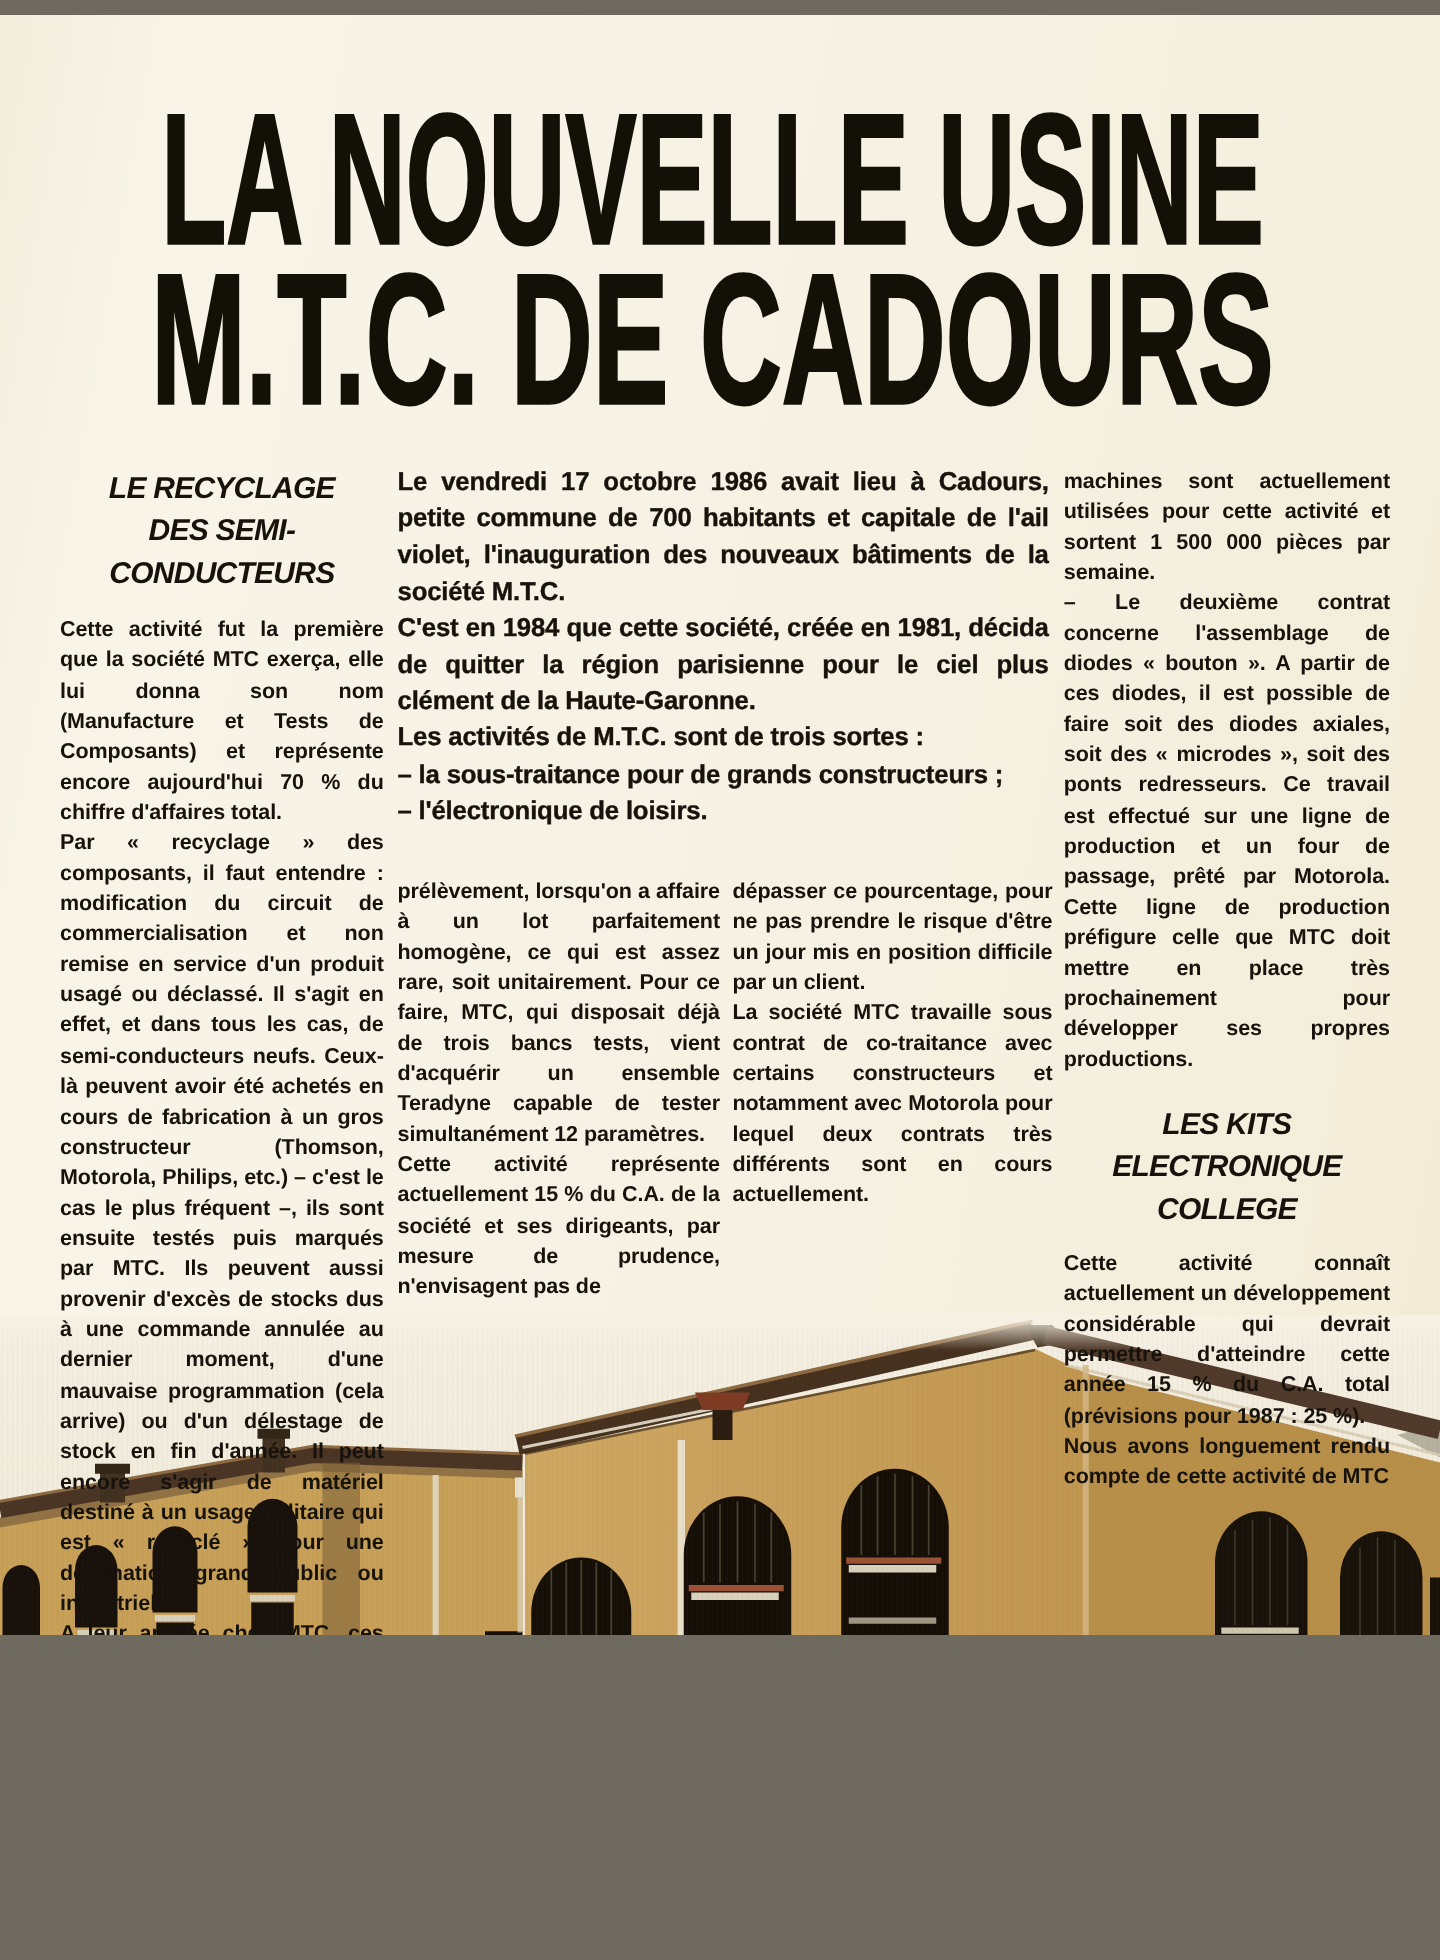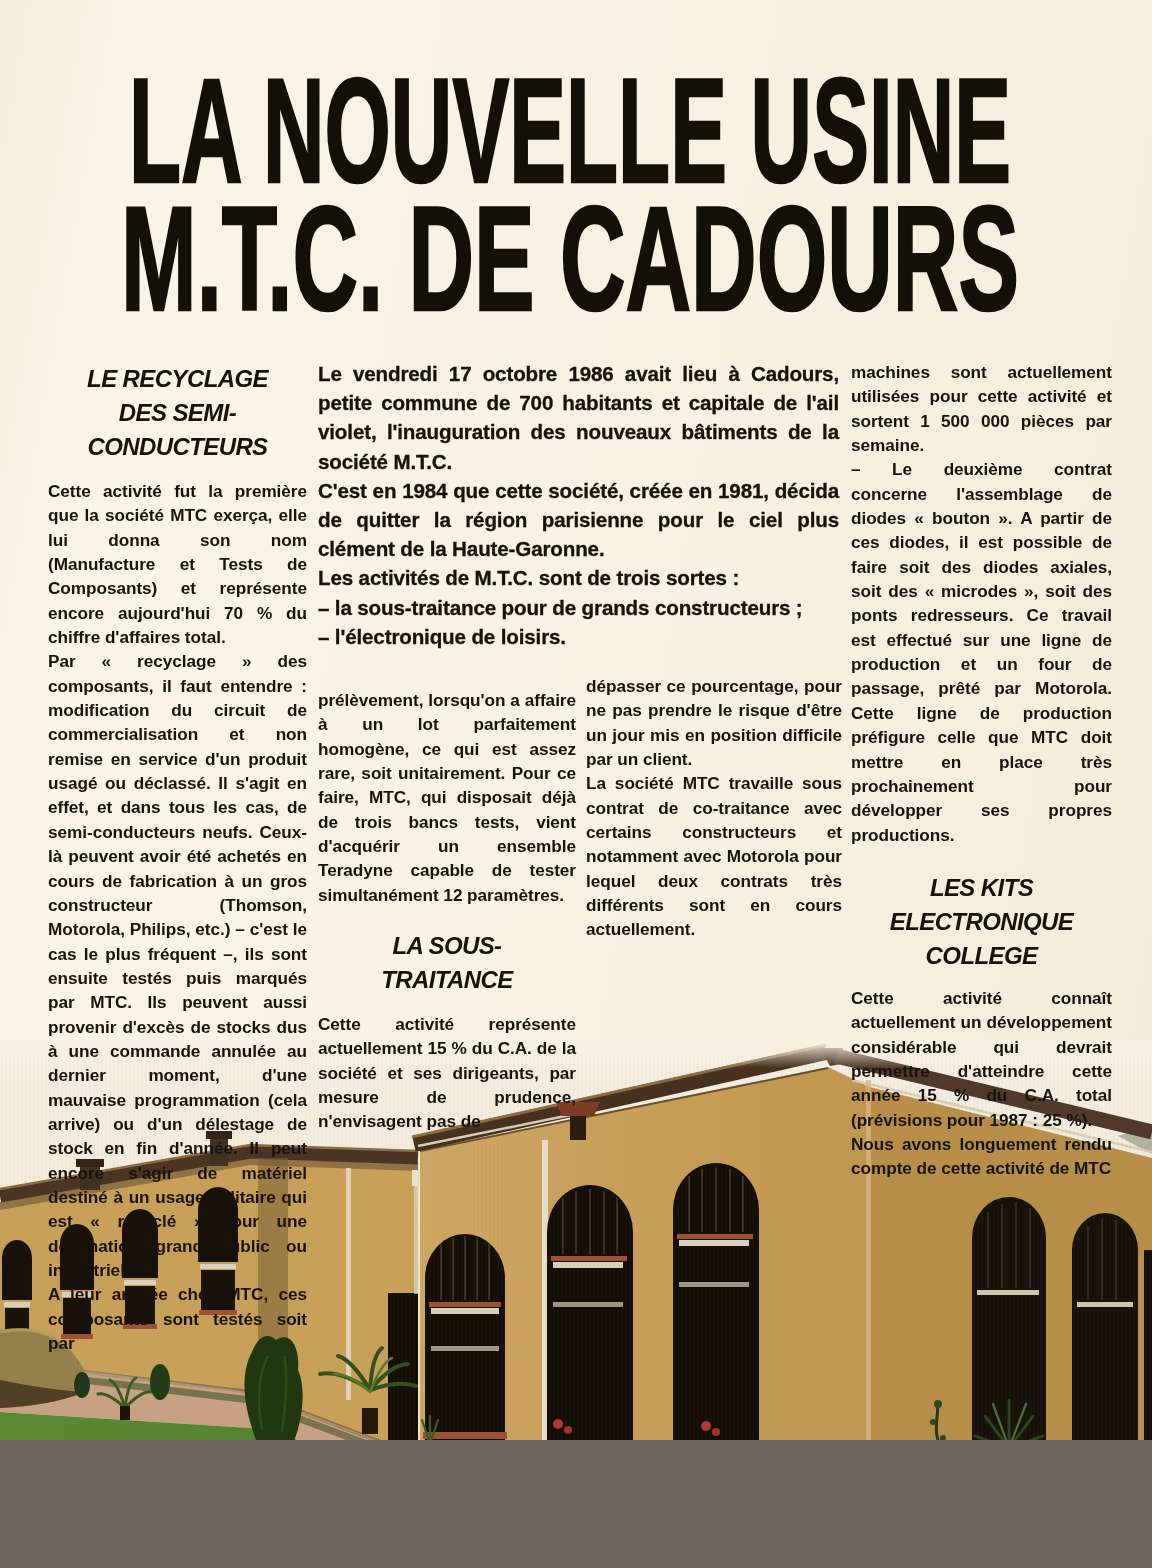--- a/index.html
+++ b/index.html
@@ -1,17 +1,17 @@
 <!DOCTYPE html>
 <html lang="fr"><head>
 <meta charset="utf-8">
 <style>
   html,body { margin:0; padding:0; background:#6e6a60; }
   .page {
-    position:relative; width:1152px; height:1440px; margin:0 auto;
+    position:relative; width:1152px; height:1296px; margin:12px auto;
     background:linear-gradient(100deg,#f2ecdb 0%,#f8f4e8 10%,#f6f1e3 55%,#f3edda 92%,#efe8d4 100%);
     overflow:hidden;
     font-family:"Liberation Sans", sans-serif;
     color:#17130c;
   }
   .headline-wrap { position:absolute; top:38px; left:0; width:1152px; height:300px; z-index:3; }
   .headline-svg text {
     font-family:"Liberation Sans", sans-serif;
     font-weight:bold;
     fill:#131008; stroke:#131008; stroke-width:2.6px;
@@ -23,21 +23,21 @@
   }
   .body-col p { margin:0; }
   h2.section {
     font-style:italic; font-weight:800;
     font-size:24px; line-height:34px; letter-spacing:-0.6px;
     margin:0 0 15px 0; text-align:center;
   }
   h2.section span { display:block; }
   #col1 { left:48px;  top:362px; width:259px; }
   #col2 { left:318px; top:688px; width:258px; }
-  #col3 { left:586px; top:674px; width:256px; }
+  #col3 { left:586px; top:688px; width:256px; }
   #col4 { left:851px; top:360px; width:261px; }
   #col2 h2.section { margin-top:22px; }
   #col4 h2.section { margin-top:24px; margin-bottom:13px; }
   .intro {
     position:absolute; left:318px; top:359px; width:521px; z-index:2;
     font-size:20.6px; line-height:29.2px; font-weight:700;
     text-align:justify; letter-spacing:-0.15px;
     -webkit-text-stroke:0.3px #17130c;
   }
   .intro p { margin:0; }
@@ -338,24 +338,20 @@
   <section class="intro">
     <p>Le vendredi 17 octobre 1986 avait lieu à Cadours, petite commune de 700 habitants et capitale de l'ail violet, l'inauguration des nouveaux bâtiments de la société M.T.C.</p>
     <p>C'est en 1984 que cette société, créée en 1981, décida de quitter la région parisienne pour le ciel plus clément de la Haute-Garonne.</p>
     <p>Les activités de M.T.C. sont de trois sortes :</p>
     <p>– la sous-traitance pour de grands constructeurs ;</p>
     <p>– l'électronique de loisirs.</p>
   </section>
 
   <section class="body-col" id="col2">
     <p>prélèvement, lorsqu'on a affaire à un lot parfaitement homogène, ce qui est assez rare, soit unitairement. Pour ce faire, MTC, qui disposait déjà de trois bancs tests, vient d'acquérir un ensemble Teradyne capable de tester simultanément 12 paramètres.</p>
-    <h2 class="section">
-      <span>LA SOUS-</span>
-      <span>TRAITANCE</span>
-    </h2>
     <p>Cette activité représente actuellement 15 % du C.A. de la société et ses dirigeants, par mesure de prudence, n'envisagent pas de</p>
   </section>
 
   <section class="body-col" id="col3">
     <p>dépasser ce pourcentage, pour ne pas prendre le risque d'être un jour mis en position difficile par un client.</p>
     <p>La société MTC travaille sous contrat de co-traitance avec certains constructeurs et notamment avec Motorola pour lequel deux contrats très différents sont en cours actuellement.</p>
   </section>
 
   <section class="body-col" id="col4">
     <p>machines sont actuellement utilisées pour cette activité et sortent 1 500 000 pièces par semaine.</p>

